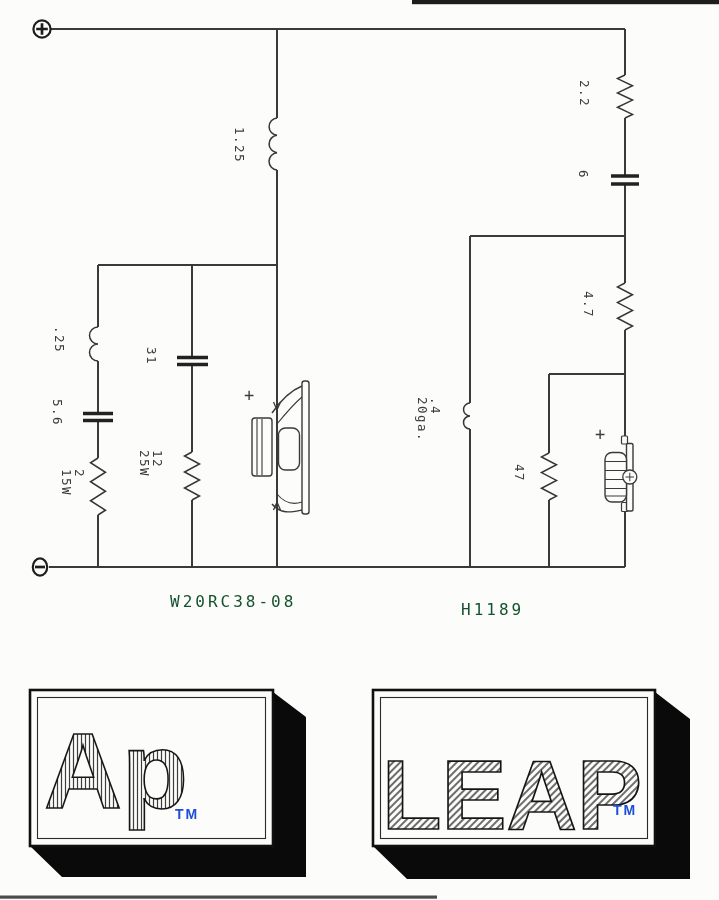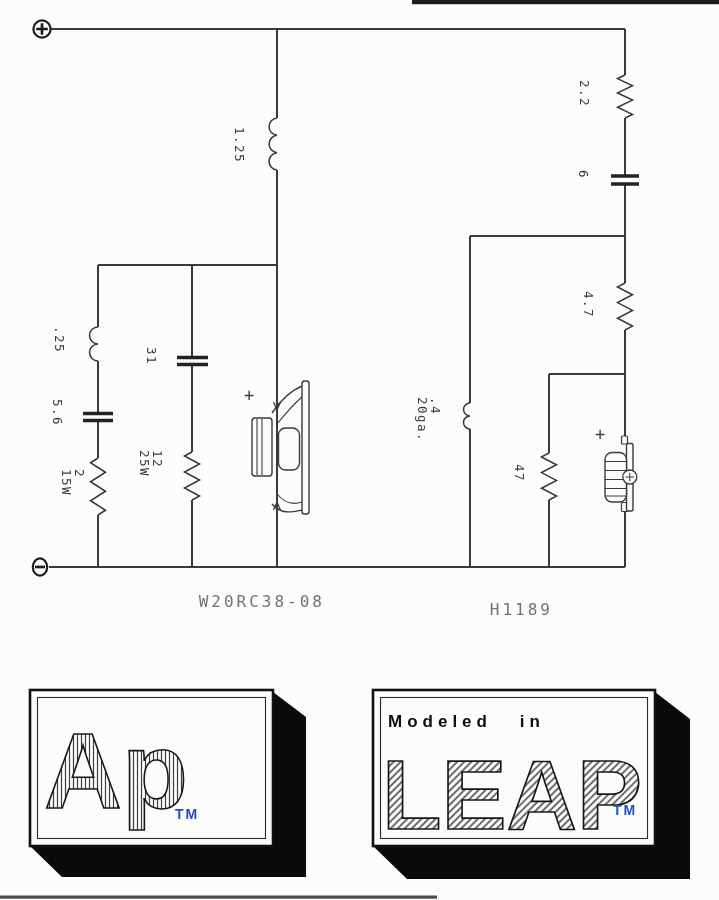--- a/index.html
+++ b/index.html
@@ -8,21 +8,21 @@
     overflow:hidden;font-family:"Liberation Sans",sans-serif;
   }
   .art{position:absolute;left:0;top:0;}
   .vlabel{
     position:absolute;writing-mode:vertical-rl;white-space:pre;
     font-family:"DejaVu Sans Mono",monospace;font-size:12.5px;
     line-height:13px;letter-spacing:1.5px;color:#3b3b3b;
   }
   .driver-label{
     position:absolute;font-family:"DejaVu Sans Mono",monospace;
-    font-size:16px;letter-spacing:3px;color:#737373;text-align:right;
+    font-size:16px;letter-spacing:3px;color:#14532d;text-align:left;
   }
   .plus-mark{
     position:absolute;font-family:"DejaVu Sans Mono",monospace;
     font-size:17px;color:#3c3c3c;
   }
   .logo-caption{
     position:absolute;font-family:"Liberation Sans",sans-serif;
     font-weight:bold;font-size:17px;letter-spacing:5px;word-spacing:18px;
     color:#0c0c0c;
   }
@@ -137,17 +137,16 @@
   <div class="vlabel" style="left:416px;top:397px">.4
 20ga.</div>
   <div class="vlabel" style="left:513px;top:464px">47</div>
 
   <div class="plus-mark" style="left:244px;top:385px">+</div>
   <div class="plus-mark" style="left:595px;top:424px">+</div>
 
   <div class="driver-label" style="left:170px;top:592px;width:155px">W20RC38-08</div>
   <div class="driver-label" style="left:461px;top:600px;width:92px">H1189</div>
 
-  <div class="logo-caption" style="left:388px;top:712px">Modeled in</div>
   <div class="tm-mark" style="left:175px;top:806px">TM</div>
   <div class="tm-mark" style="left:613px;top:802px">TM</div>
 
 </div>
 
 </body></html>

